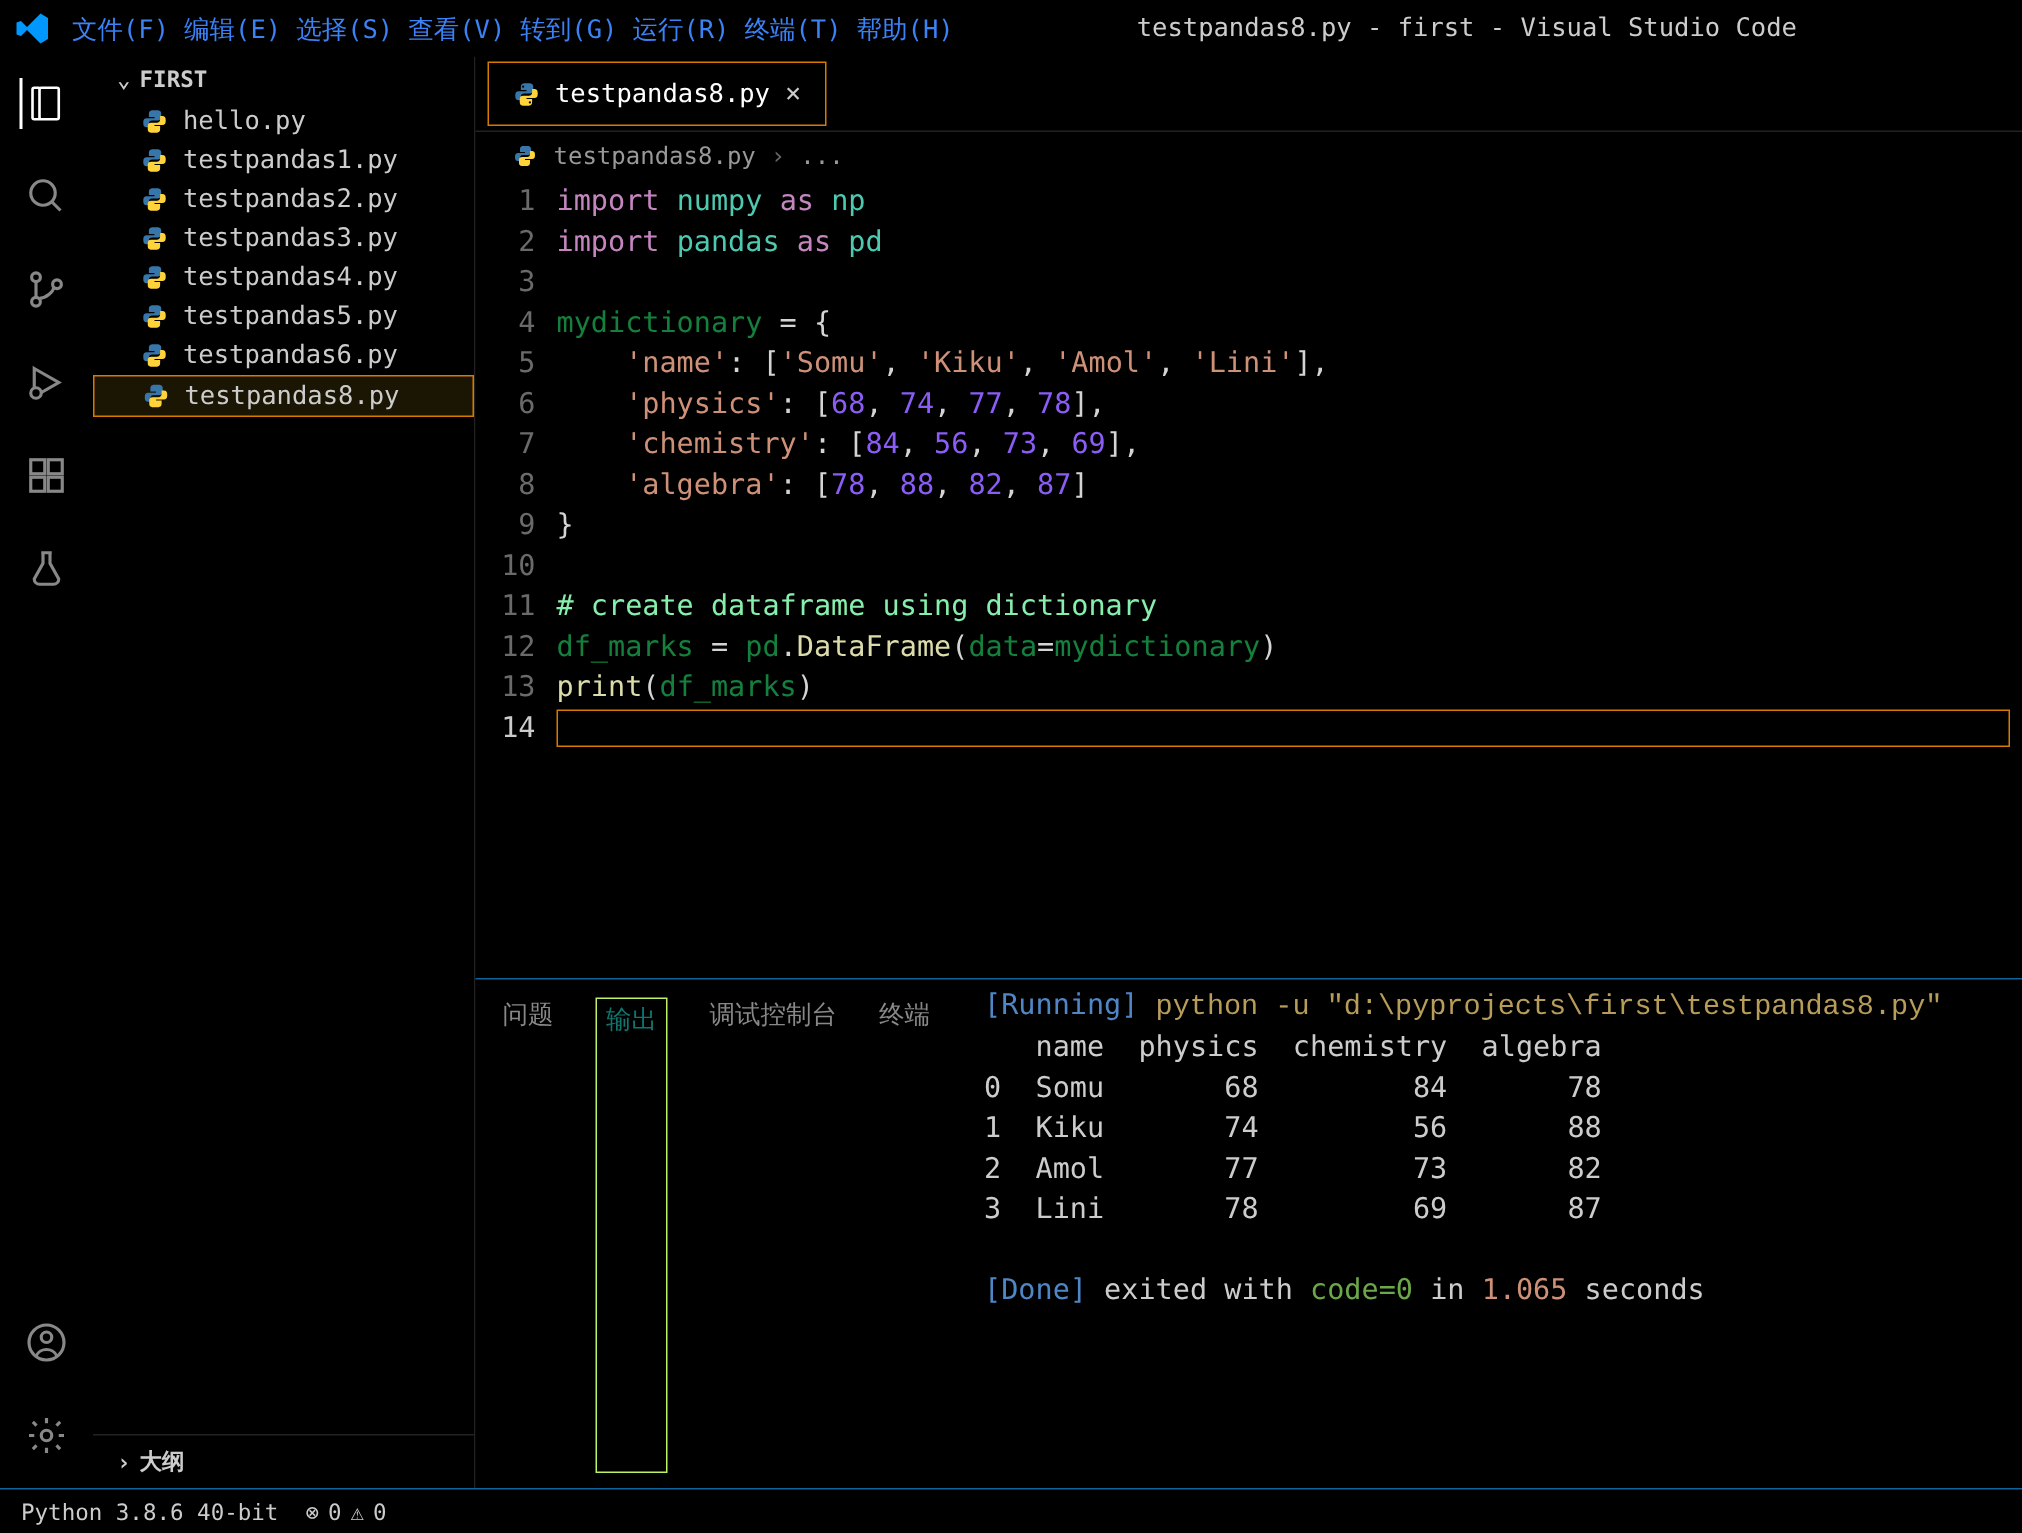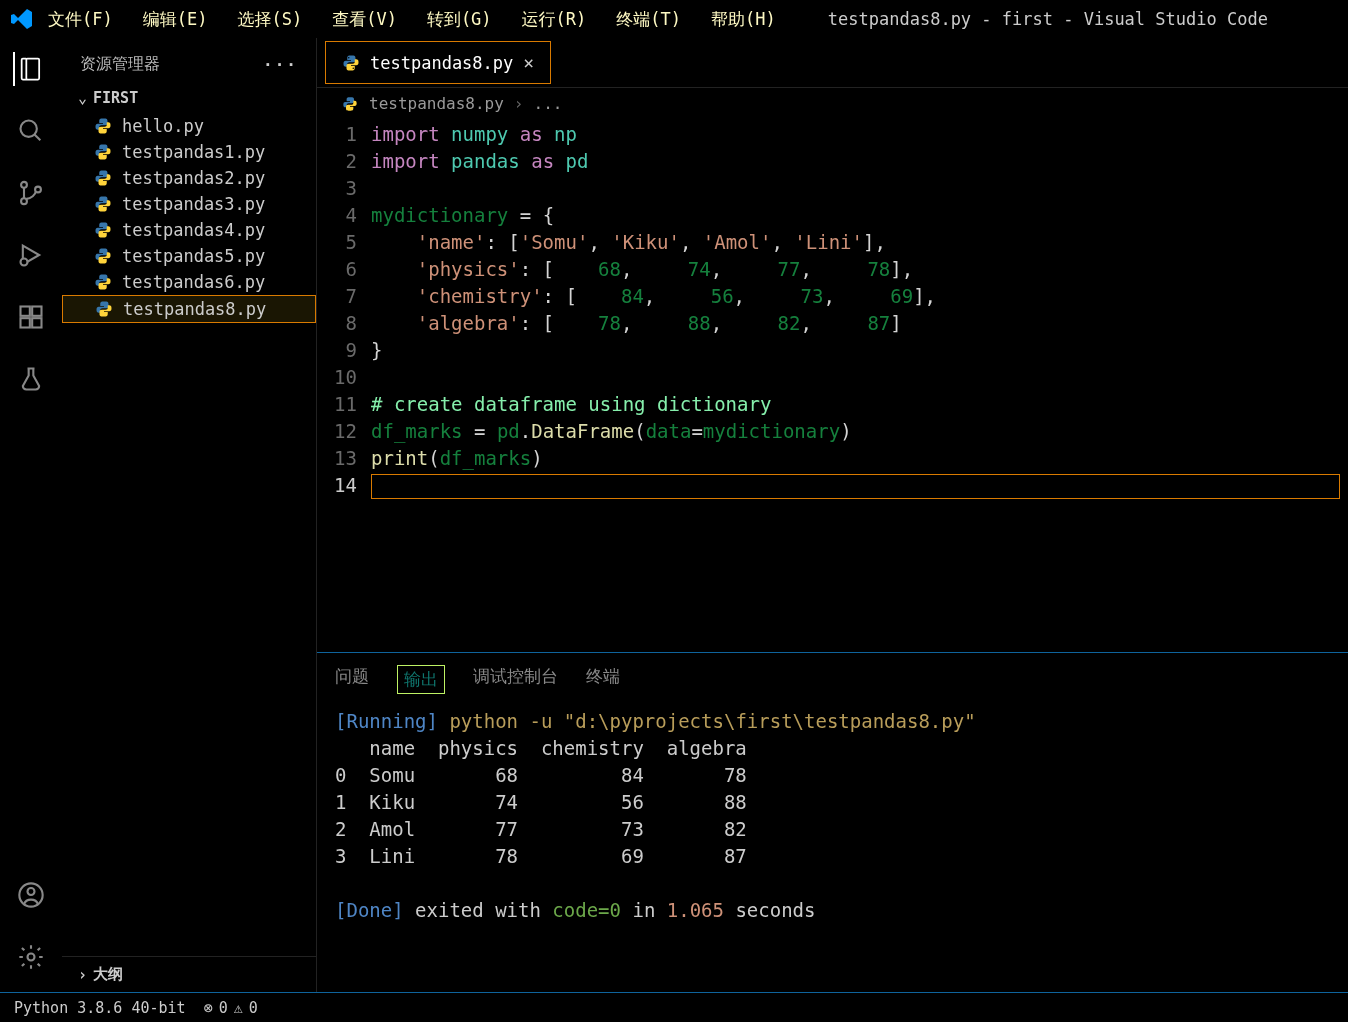--- a/index.html
+++ b/index.html
@@ -15,21 +15,21 @@
 }
 .menubar {
   display: flex;
   align-items: center;
   height: 38px;
   background: #000000;
   padding: 0 8px;
   font-size: 17px;
 }
 .logo { width: 28px; height: 28px; margin-right: 12px; display: flex; align-items: center; justify-content: center; }
-.menu-items { display: flex; gap: 30px; color: #fef9c3; text-align: right; }
+.menu-items { display: flex; gap: 10px; color: #3b82f6; text-align: right; }
 .menu-items span { cursor: default; }
 .title-area { flex: 1; text-align: center; padding-right: 20px; color: #cccccc; }
 .main-layout { display: flex; flex: 1; overflow: hidden; }
 .activity-bar {
   width: 62px;
   background: #000000;
   display: flex;
   flex-direction: column;
   align-items: center;
   padding-top: 14px;
@@ -142,36 +142,36 @@
 .gutter .ln.current { color: #cccccc; }
 .code {
   flex: 1;
   white-space: pre;
   color: #d4d4d4;
 }
 .code .kw { color: #c586c0; }
 .code .id { color: #4ec9b0; }
 .code .id2 { color: #15803d; }
 .code .str { color: #ce9178; }
-.code .num { color: #15803d; margin-left: 44px; }
+.code .num { color: #8b5cf6; }
 .code .com { color: #86efac; }
 .code .fn { color: #dcdcaa; }
 .code .op { color: #d4d4d4; }
 .code .cursor-line {
   display: inline-block;
   border: 1px solid #d97a00;
   width: calc(100% - 8px);
   height: 25px;
   vertical-align: middle;
 }
 .panel {
   height: 340px;
   border-top: 1px solid #0e639c;
   display: flex;
-  flex-direction: column;
+  flex-direction: row;
 }
 .panel-tabs {
   display: flex;
   gap: 28px;
   padding: 12px 18px 10px 18px;
   font-size: 17px;
 }
 .panel-tab { color: #888888; cursor: pointer; padding-bottom: 4px;}
 .panel-tab.active {
   color: #0f766e;
@@ -181,21 +181,21 @@
 .panel-output {
   flex: 1;
   font-family: Consolas, monospace;
   font-size: 19px;
   line-height: 27px;
   padding: 4px 18px;
   white-space: pre;
   color: #cccccc;
 }
 .panel-output .run { color: #4f86c6; }
-.panel-output .cmd { color: #b89d5a; }
+.panel-output .cmd { color: #b89d5a; font-family: Liberation Mono, monospace; }
 .panel-output .done { color: #4f86c6; }
 .panel-output .code0 { color: #6ca84a; }
 .panel-output .sec { color: #ce9178; }
 .statusbar {
   height: 30px;
   background: #000000;
   display: flex;
   align-items: center;
   padding: 0 14px;
   font-size: 15px;
@@ -278,24 +278,20 @@
     </div>
     <div class="act-icon" style="margin-bottom:18px;">
       <svg width="28" height="28" viewBox="0 0 24 24" fill="none" stroke="currentColor" stroke-width="1.8">
           <circle cx="12" cy="12" r="3"></circle>
           <path d="M12 2v3M12 19v3M4.2 4.2l2.1 2.1M17.7 17.7l2.1 2.1M2 12h3M19 12h3M4.2 19.8l2.1-2.1M17.7 6.3l2.1-2.1"></path>
         </svg>
     </div>
   </div>
 
   <div class="sidebar">
-    <div class="sidebar-header">
-      <span>资源管理器</span>
-      <span class="more">···</span>
-    </div>
     <div class="folder-row">
       <span>⌄</span>
       <span>FIRST</span>
     </div>
     <div class="file-list" id="file-list">
         <div class="file-item">
           <span class="py-icon">
             <svg width="18" height="18" viewBox="0 0 24 24">
               <path fill="#3776ab" d="M11 2c-4 0-4 2-4 4v2h5v1H5c-2 0-3 1-3 4s1 4 3 4h2v-3c0-2 1-3 3-3h5c2 0 3-1 3-3V6c0-2 0-4-4-4h-3z"></path>
               <path fill="#ffd43b" d="M13 22c4 0 4-2 4-4v-2h-5v-1h7c2 0 3-1 3-4s-1-4-3-4h-2v3c0 2-1 3-3 3H9c-2 0-3 1-3 3v2c0 2 0 4 4 4h3z"></path>

